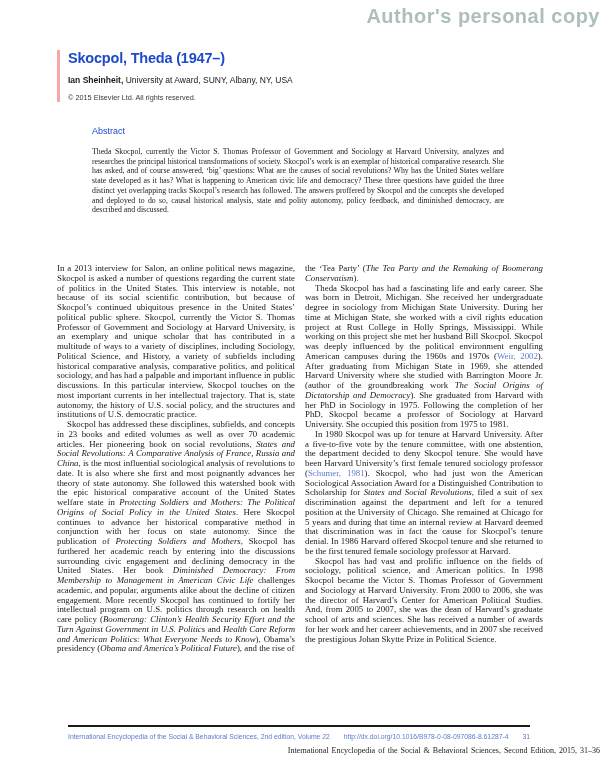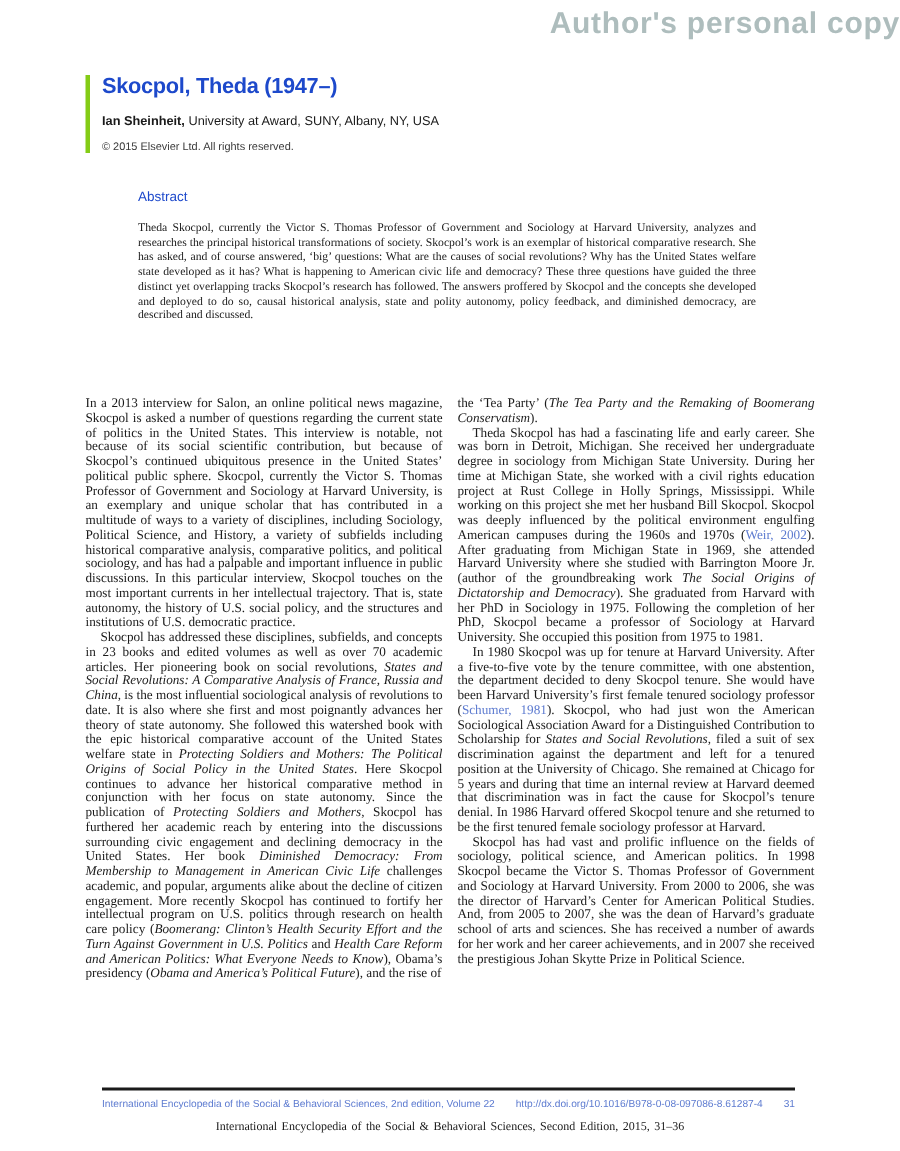--- a/index.html
+++ b/index.html
@@ -17,21 +17,21 @@
     text-align: right;
     font-family: "Liberation Sans", sans-serif;
     font-weight: bold;
     font-size: 20px;
     letter-spacing: 0.5px;
     color: #aebdbd;
   }
   .title-block {
     position: absolute;
     left: 57px; top: 50px;
-    border-left: 3px solid #84cc16;
+    border-left: 3px solid #fca5a5;
     padding-left: 8px;
     width: 440px;
   }
   .title {
     margin: 0;
     font-family: "Liberation Sans", sans-serif;
     font-weight: bold;
     font-size: 14.5px;
     color: #1d49cb;
     letter-spacing: -0.2px;
@@ -98,21 +98,21 @@
     align-items: baseline;
     font-family: "Liberation Sans", sans-serif;
     font-size: 6.8px;
     color: #5d7bd0;
   }
   .f-doi { color: #5d7bd0; text-decoration: none; }
   .footer-citation {
     position: absolute;
     left: 0; top: 746px;
     width: 100%;
-    text-align: center;
+    text-align: right;
     font-family: "Liberation Serif", serif;
     font-size: 8px;
     word-spacing: 1px;
     color: #1a1a1a;
   }
 </style>
 </head>
 <body>
 
 <div class="page">

